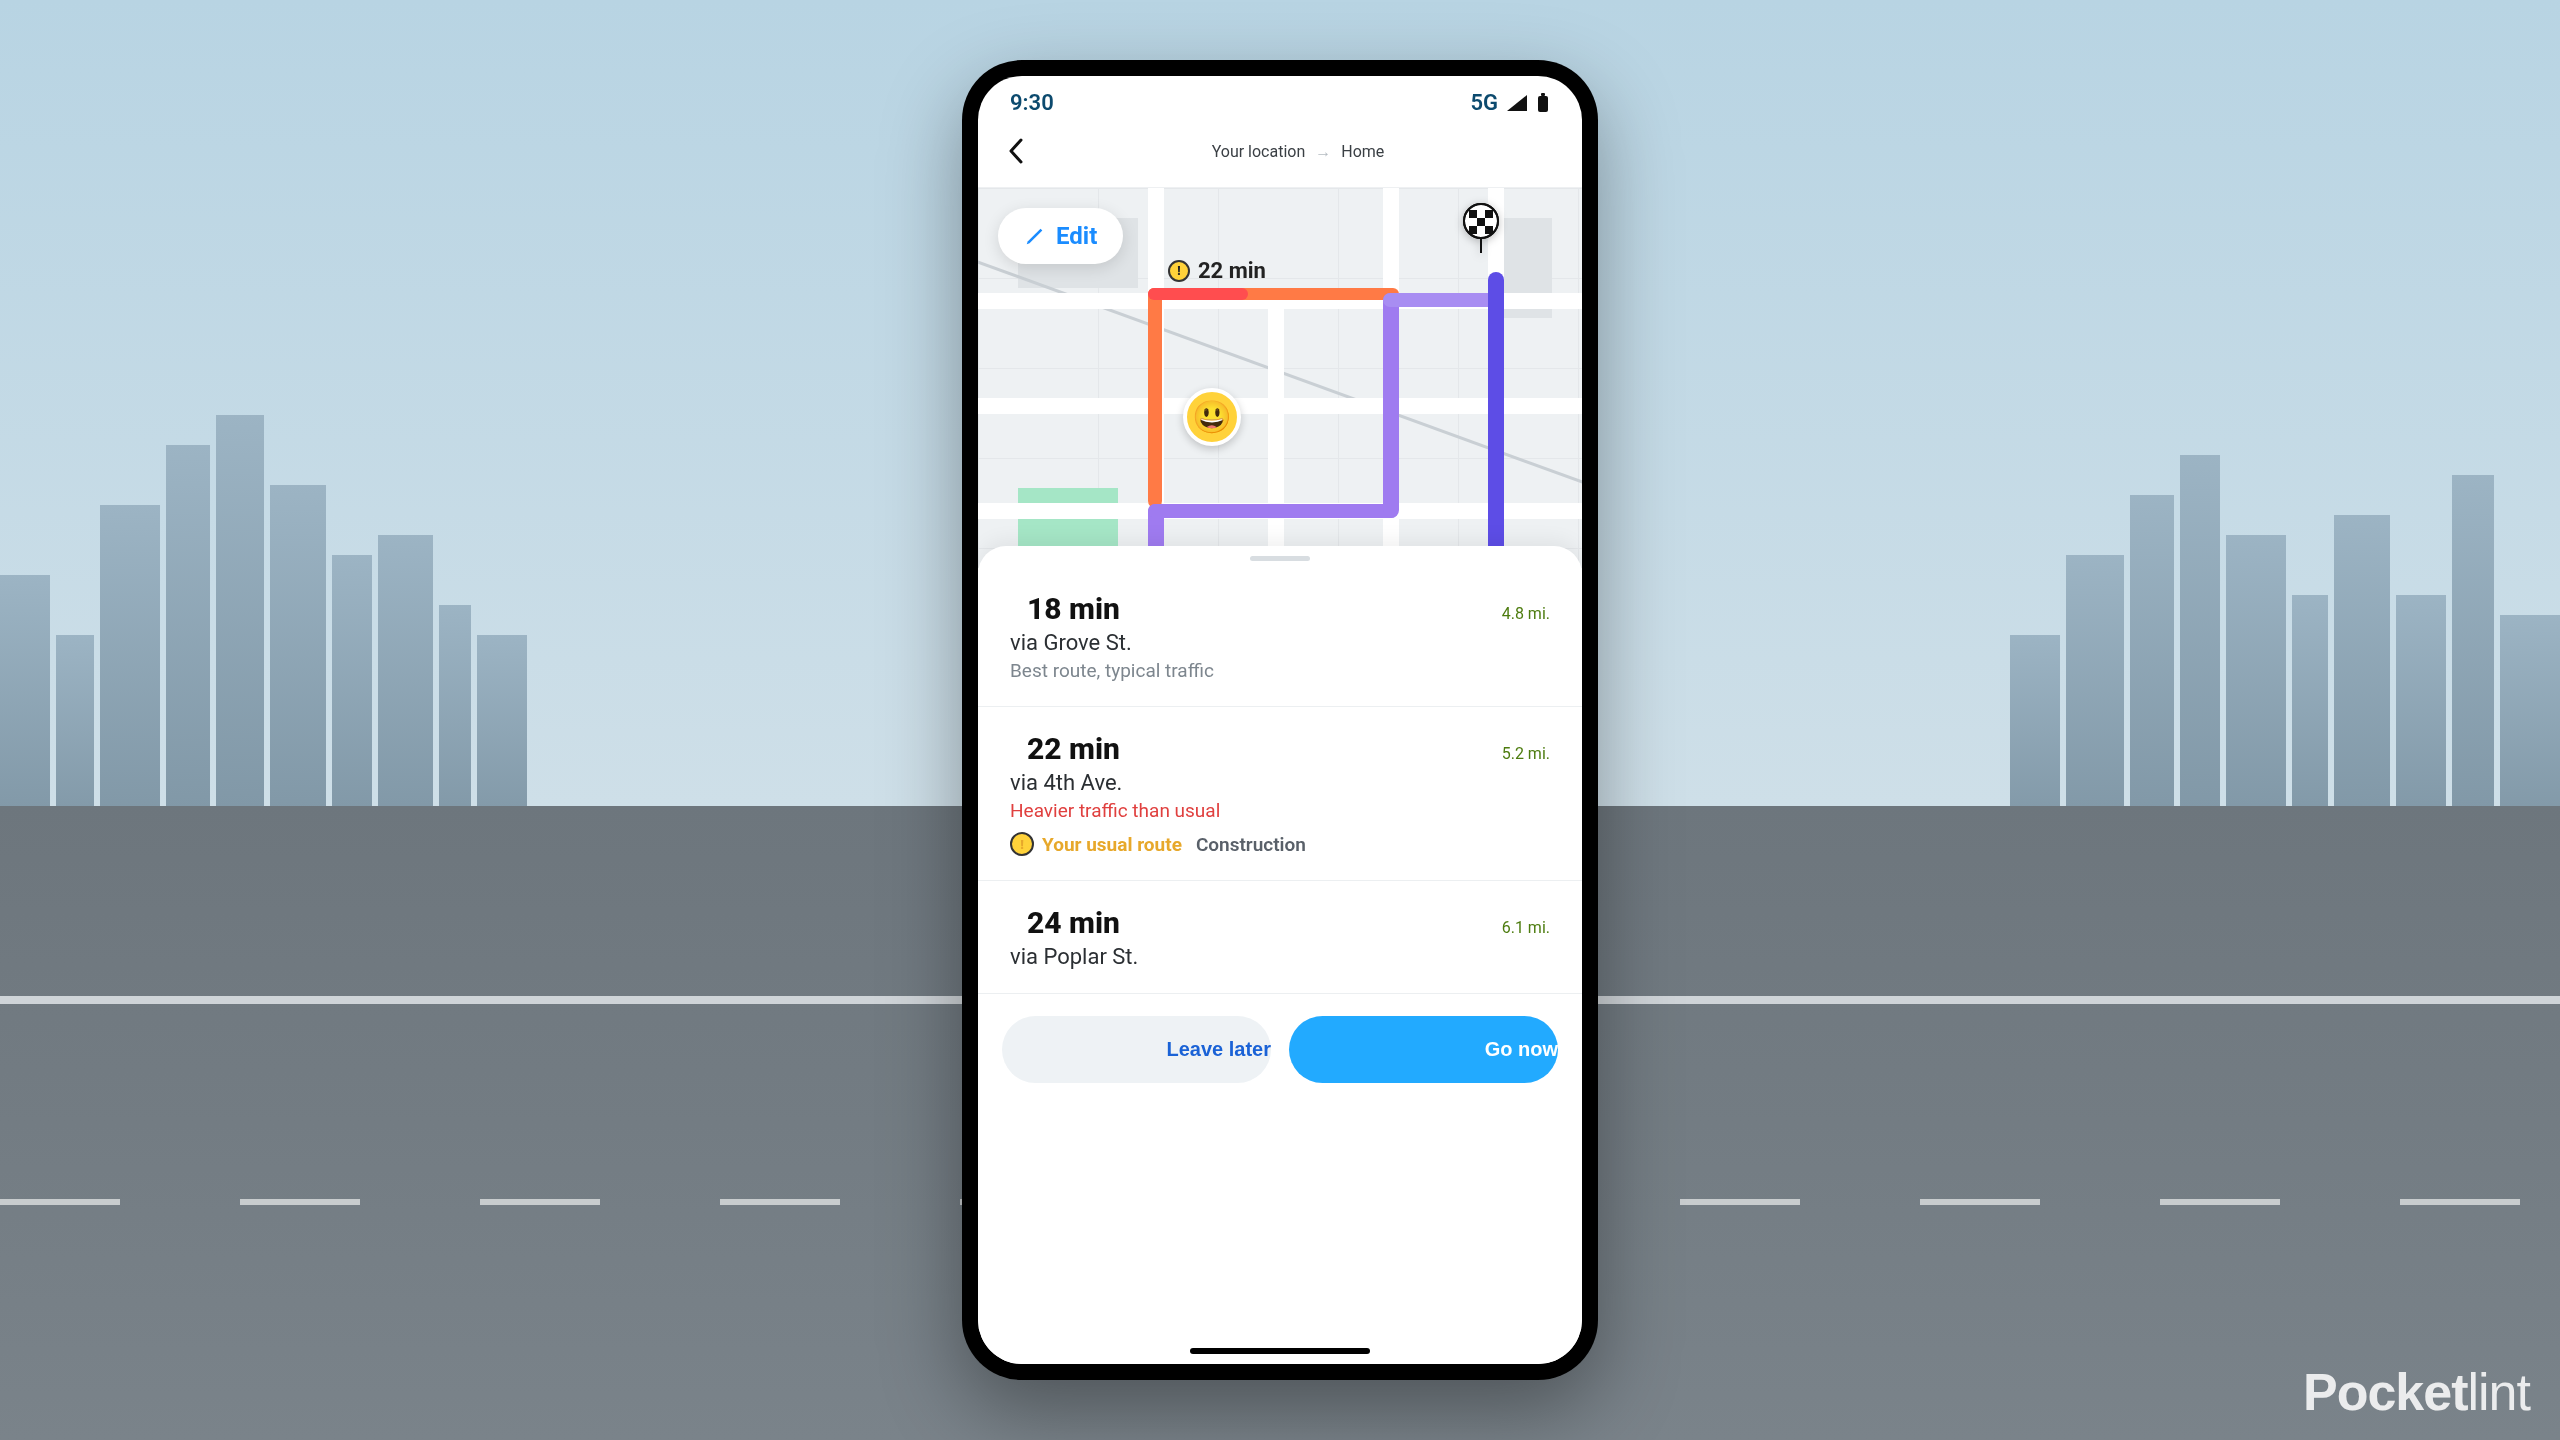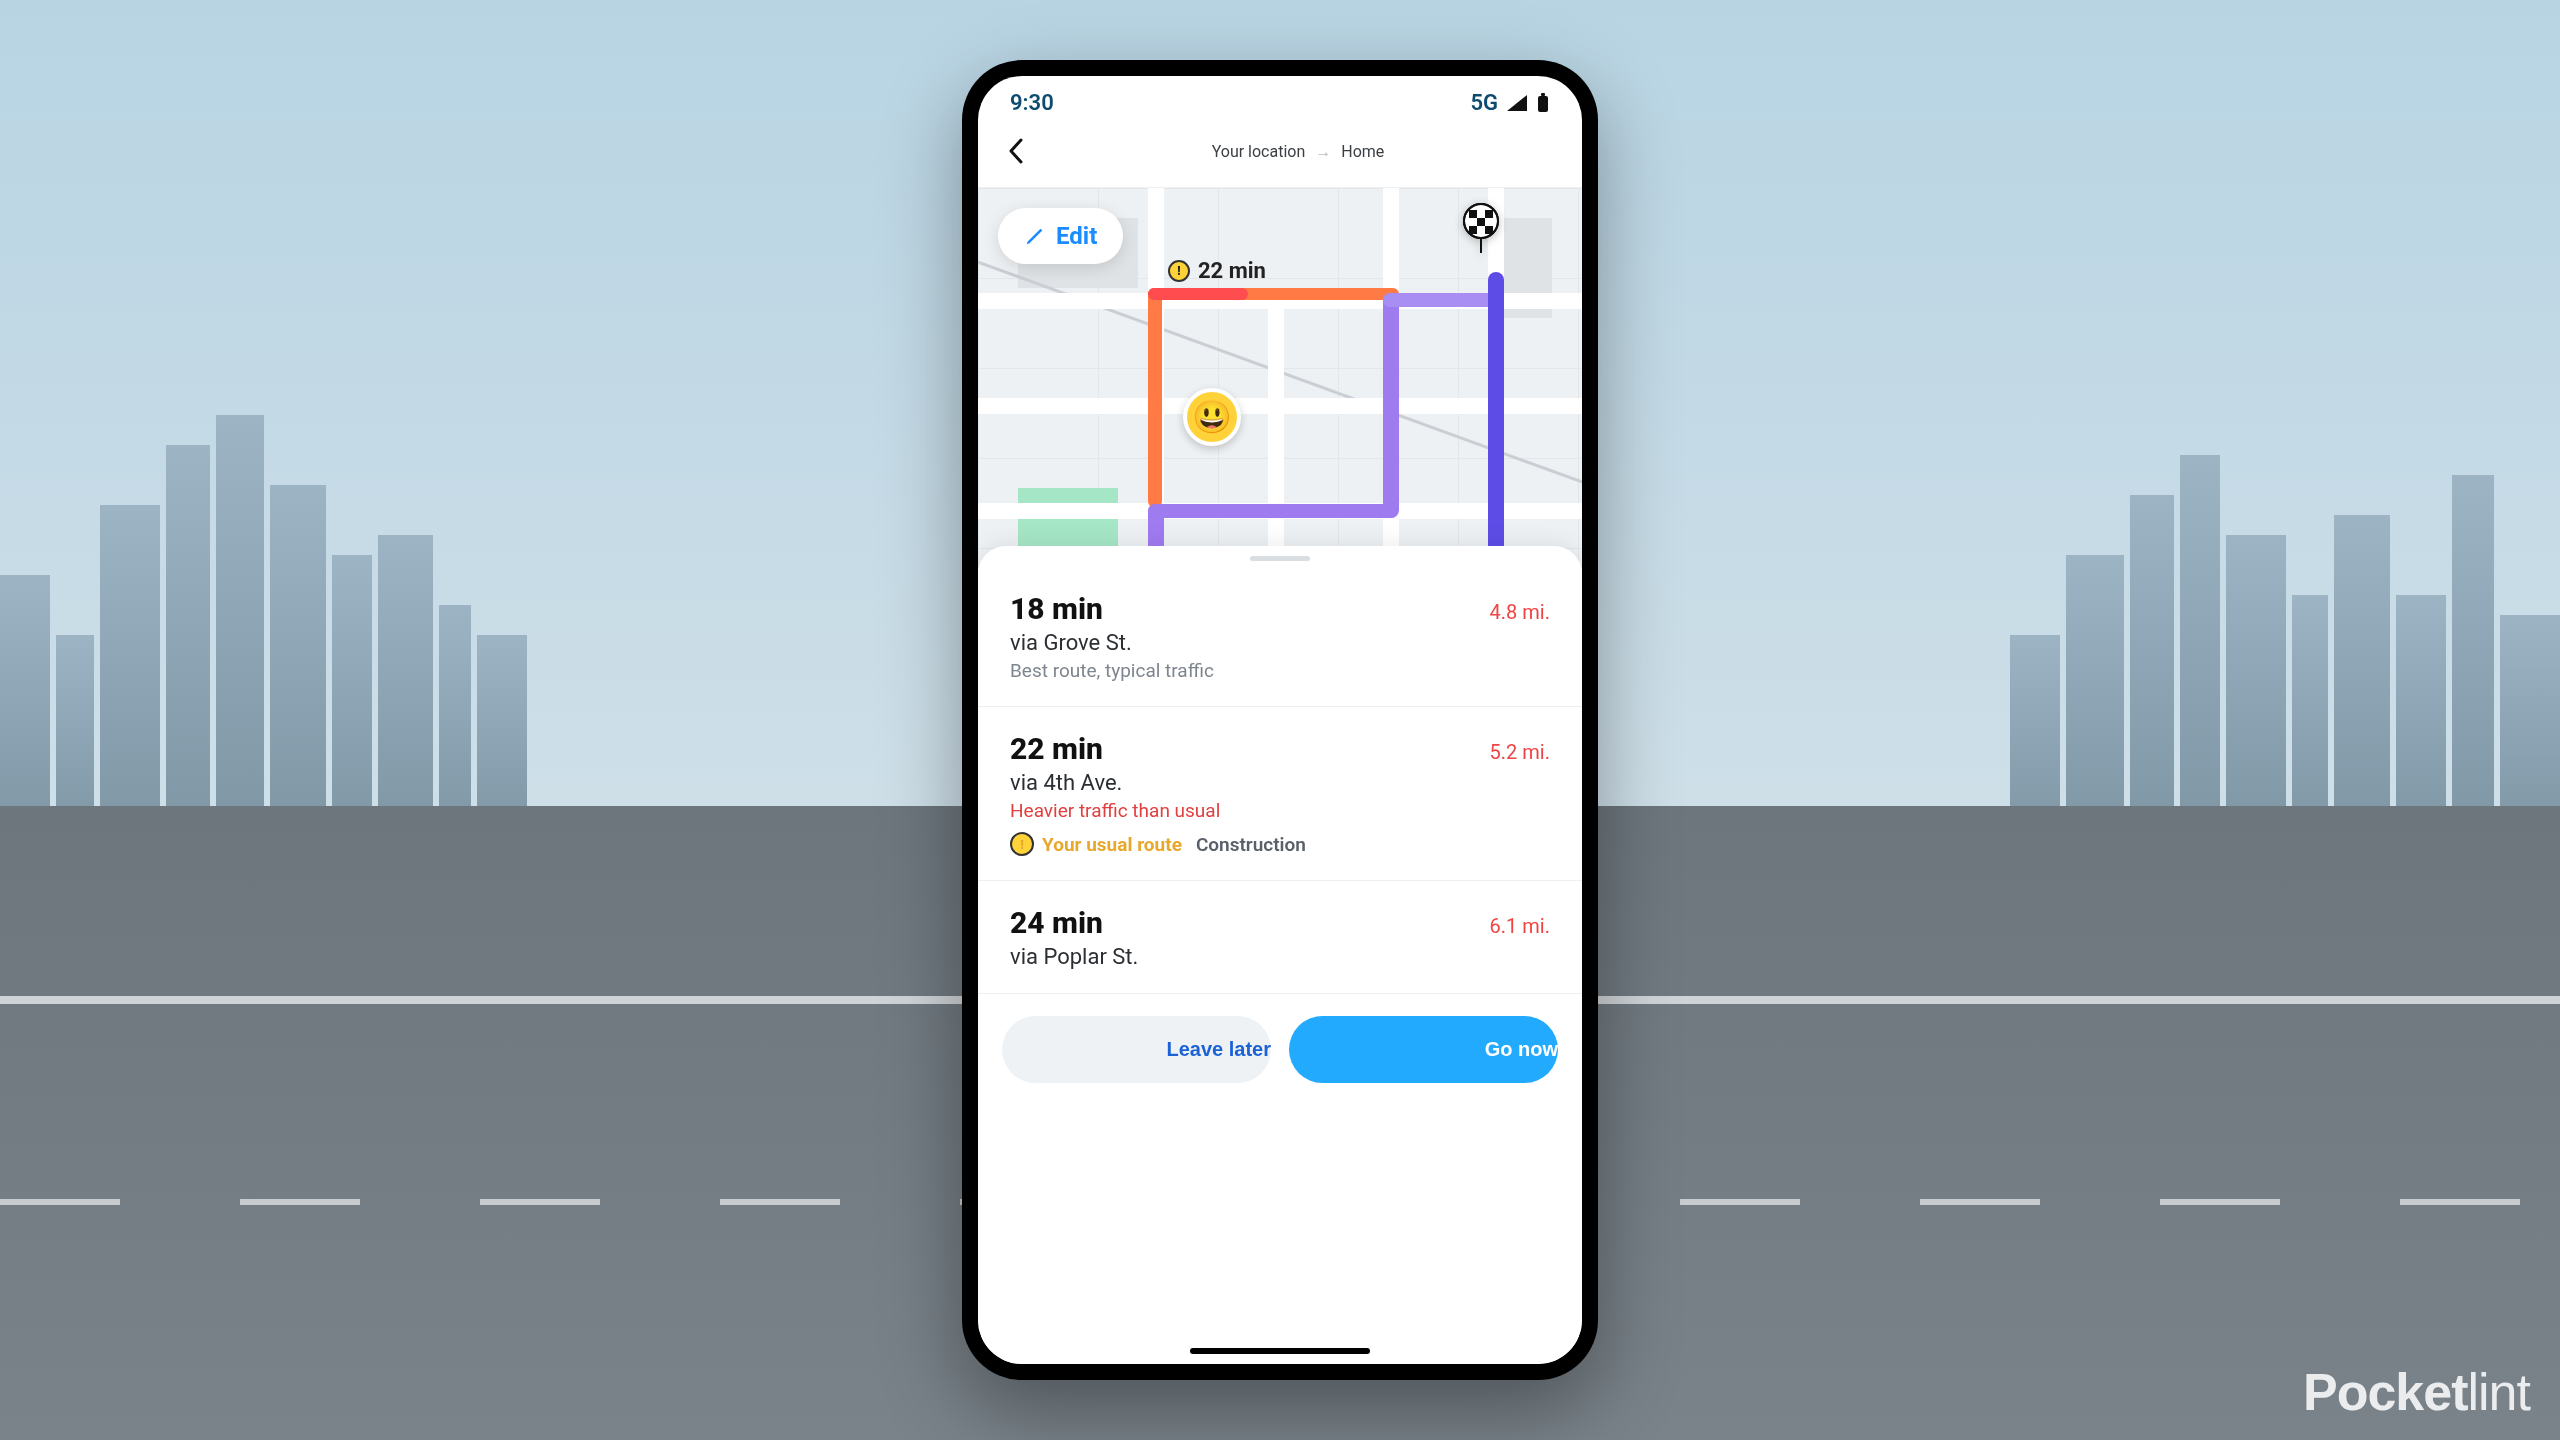--- a/index.html
+++ b/index.html
@@ -123,23 +123,23 @@
     .finish-pin svg { filter: drop-shadow(0 2px 4px rgba(0,0,0,0.25)); }
     .hazard-mini{width:22px;height:22px;border-radius:50%;background:#ffd23a;border:2px solid #333;display:inline-flex;align-items:center;justify-content:center;font-size:12px;font-weight:900;}
 
     .sheet {
       flex:1; background:#fff; border-top-left-radius:28px; border-top-right-radius:28px;
       margin-top:-22px; box-shadow:0 -6px 20px rgba(0,0,0,0.06);
       display:flex; flex-direction:column; position:relative;
     }
     .handle{width:60px;height:5px;background:#d8dde1;border-radius:3px;margin:10px auto 6px;}
     .route-item{ padding:24px 32px; border-bottom:1px solid #eceff1; cursor:pointer; }
-    .route-top{display:flex;justify-content:space-between;align-items:baseline;}
+    .route-top{display:flex;justify-content:space-between;align-items:baseline;margin-left:17px;}
     .route-time{font-size:30px;font-weight:800;color:#111;}
-    .route-dist{font-size:20px;color:#ef4444;}
+    .route-dist{font-size:16px;color:#4d7c0f;}
     .route-via{font-size:22px;color:#2b2f33;margin-top:4px;}
     .route-sub{font-size:19px;color:#7d868e;margin-top:4px;}
     .route-warn{font-size:19px;color:#e0403f;margin-top:4px;}
     .route-tags{display:flex;align-items:center;gap:14px;margin-top:10px;font-size:19px;}
     .tag-usual{color:#e7a82b;font-weight:700;display:flex;align-items:center;gap:8px;}
     .tag-constr{color:#596069;font-weight:600;text-align:right;}
     .hazard-sm{width:24px;height:24px;border-radius:50%;background:#ffd23a;display:inline-flex;align-items:center;justify-content:center;border:2px solid #333;font-size:13px;font-weight:900;}
 
     .actions{padding:22px 24px 28px;display:flex;gap:18px;}
     .btn{flex:1;padding:22px 0;border-radius:999px;font-size:20px;font-weight:700;text-align:right;cursor:pointer;border:none;}

